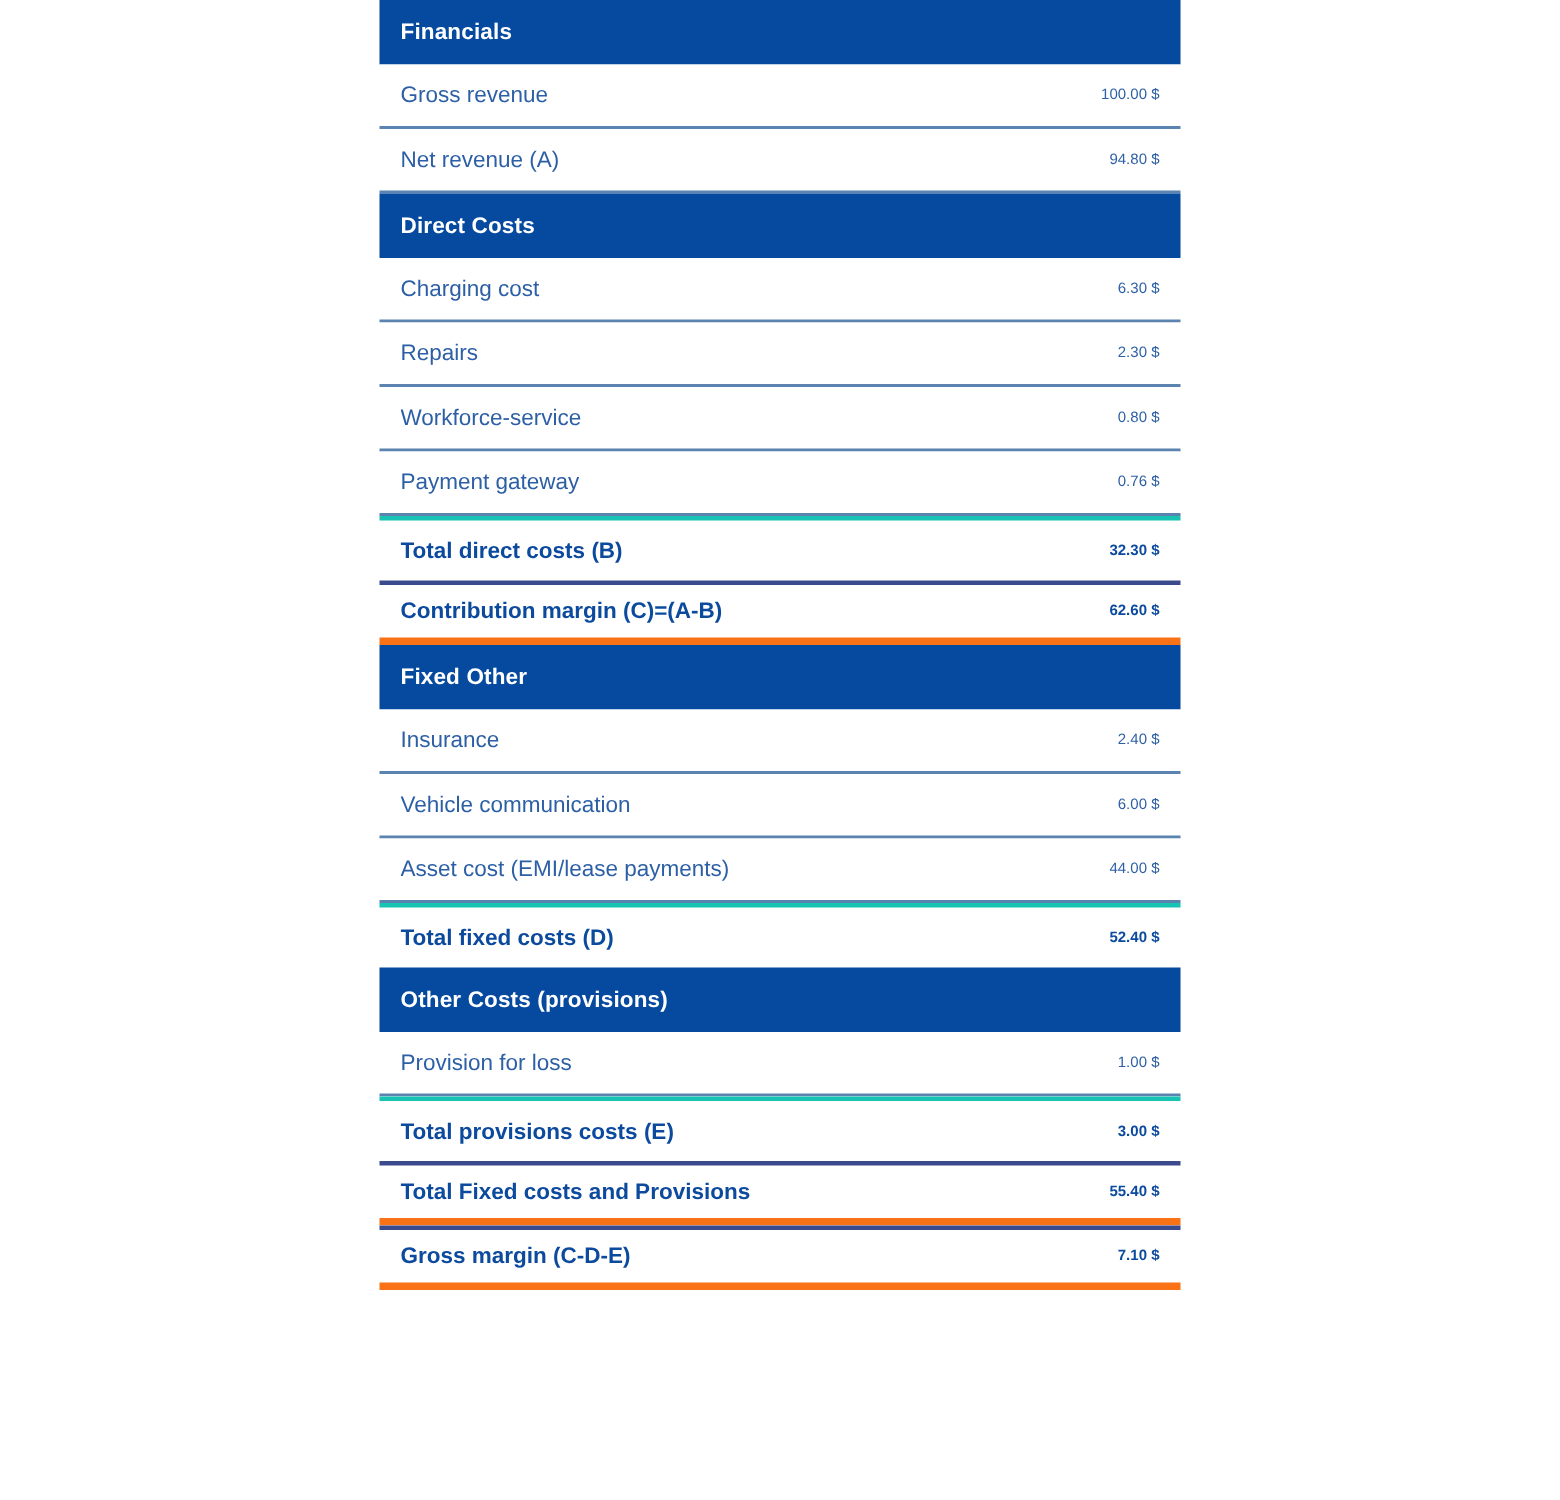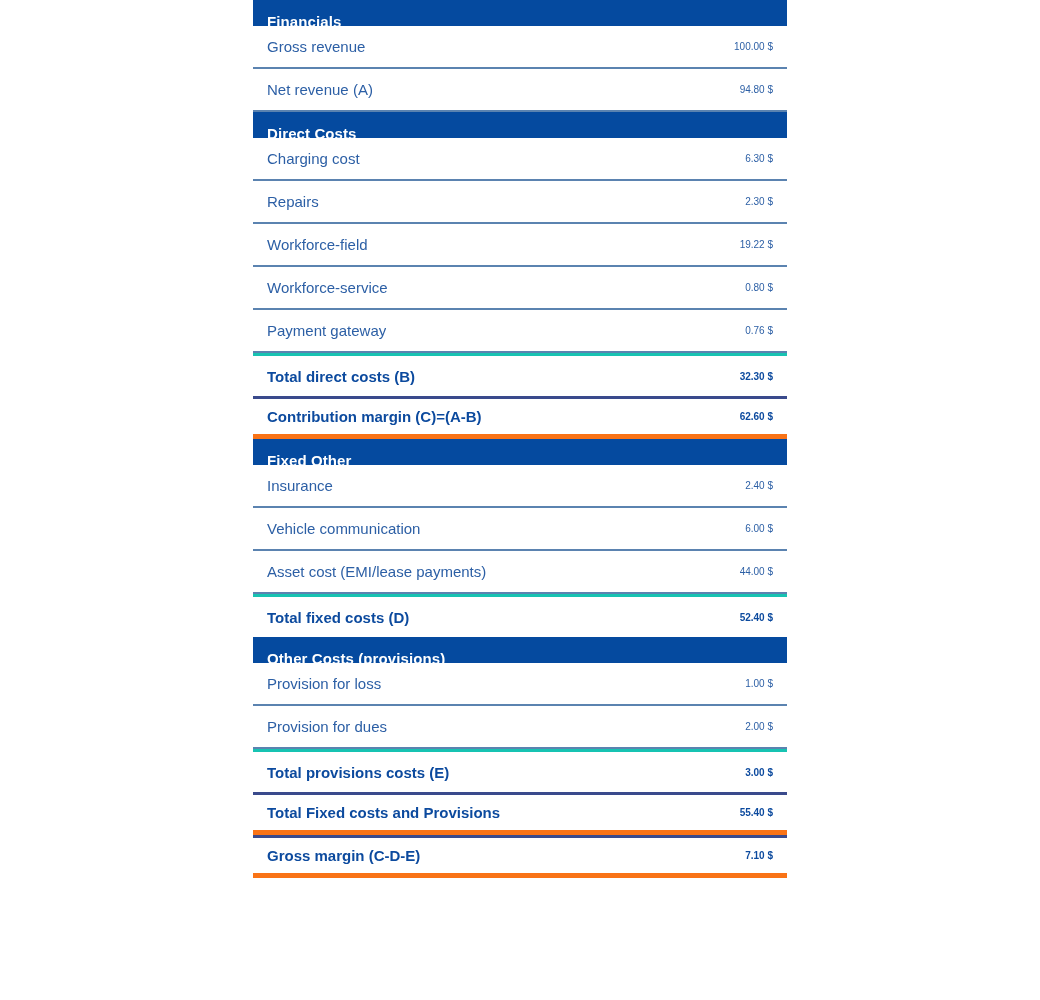--- a/index.html
+++ b/index.html
@@ -28,21 +28,21 @@
     width: 534px;
   }
 
   
   .section-header {
     background: #054a9f;
     color: #ffffff;
     font-size: 15px;
     font-weight: bold;
     letter-spacing: 0.1px;
-    height: 26px;
+    height: 43px;
     line-height: 43px;
     padding: 0 14px;
     box-sizing: border-box;
     white-space: nowrap;
     overflow: hidden;
   }
 
   
   .row {
     display: flex;
@@ -116,24 +116,20 @@
       <div class="section-header">Direct Costs</div>
       <div class="row data">
         <span class="label">Charging cost</span>
         <span class="value">6.30 $</span>
       </div>
       <div class="row data">
         <span class="label">Repairs</span>
         <span class="value">2.30 $</span>
       </div>
       <div class="row data">
-        <span class="label">Workforce-field</span>
-        <span class="value">19.22 $</span>
-      </div>
-      <div class="row data">
         <span class="label">Workforce-service</span>
         <span class="value">0.80 $</span>
       </div>
       <div class="row data">
         <span class="label">Payment gateway</span>
         <span class="value">0.76 $</span>
       </div>
       <div class="row total accent-top">
         <span class="label">Total direct costs (B)</span>
         <span class="value">32.30 $</span>
@@ -157,24 +153,20 @@
       </div>
       <div class="row total accent-top">
         <span class="label">Total fixed costs (D)</span>
         <span class="value">52.40 $</span>
       </div>
       <div class="section-header">Other Costs (provisions)</div>
       <div class="row data">
         <span class="label">Provision for loss</span>
         <span class="value">1.00 $</span>
       </div>
-      <div class="row data">
-        <span class="label">Provision for dues</span>
-        <span class="value">2.00 $</span>
-      </div>
       <div class="row total accent-top">
         <span class="label">Total provisions costs (E)</span>
         <span class="value">3.00 $</span>
       </div>
       <div class="row total rule-top rule-bottom">
         <span class="label">Total Fixed costs and Provisions</span>
         <span class="value">55.40 $</span>
       </div>
       <div class="row total rule-top rule-bottom">
         <span class="label">Gross margin (C-D-E)</span>

